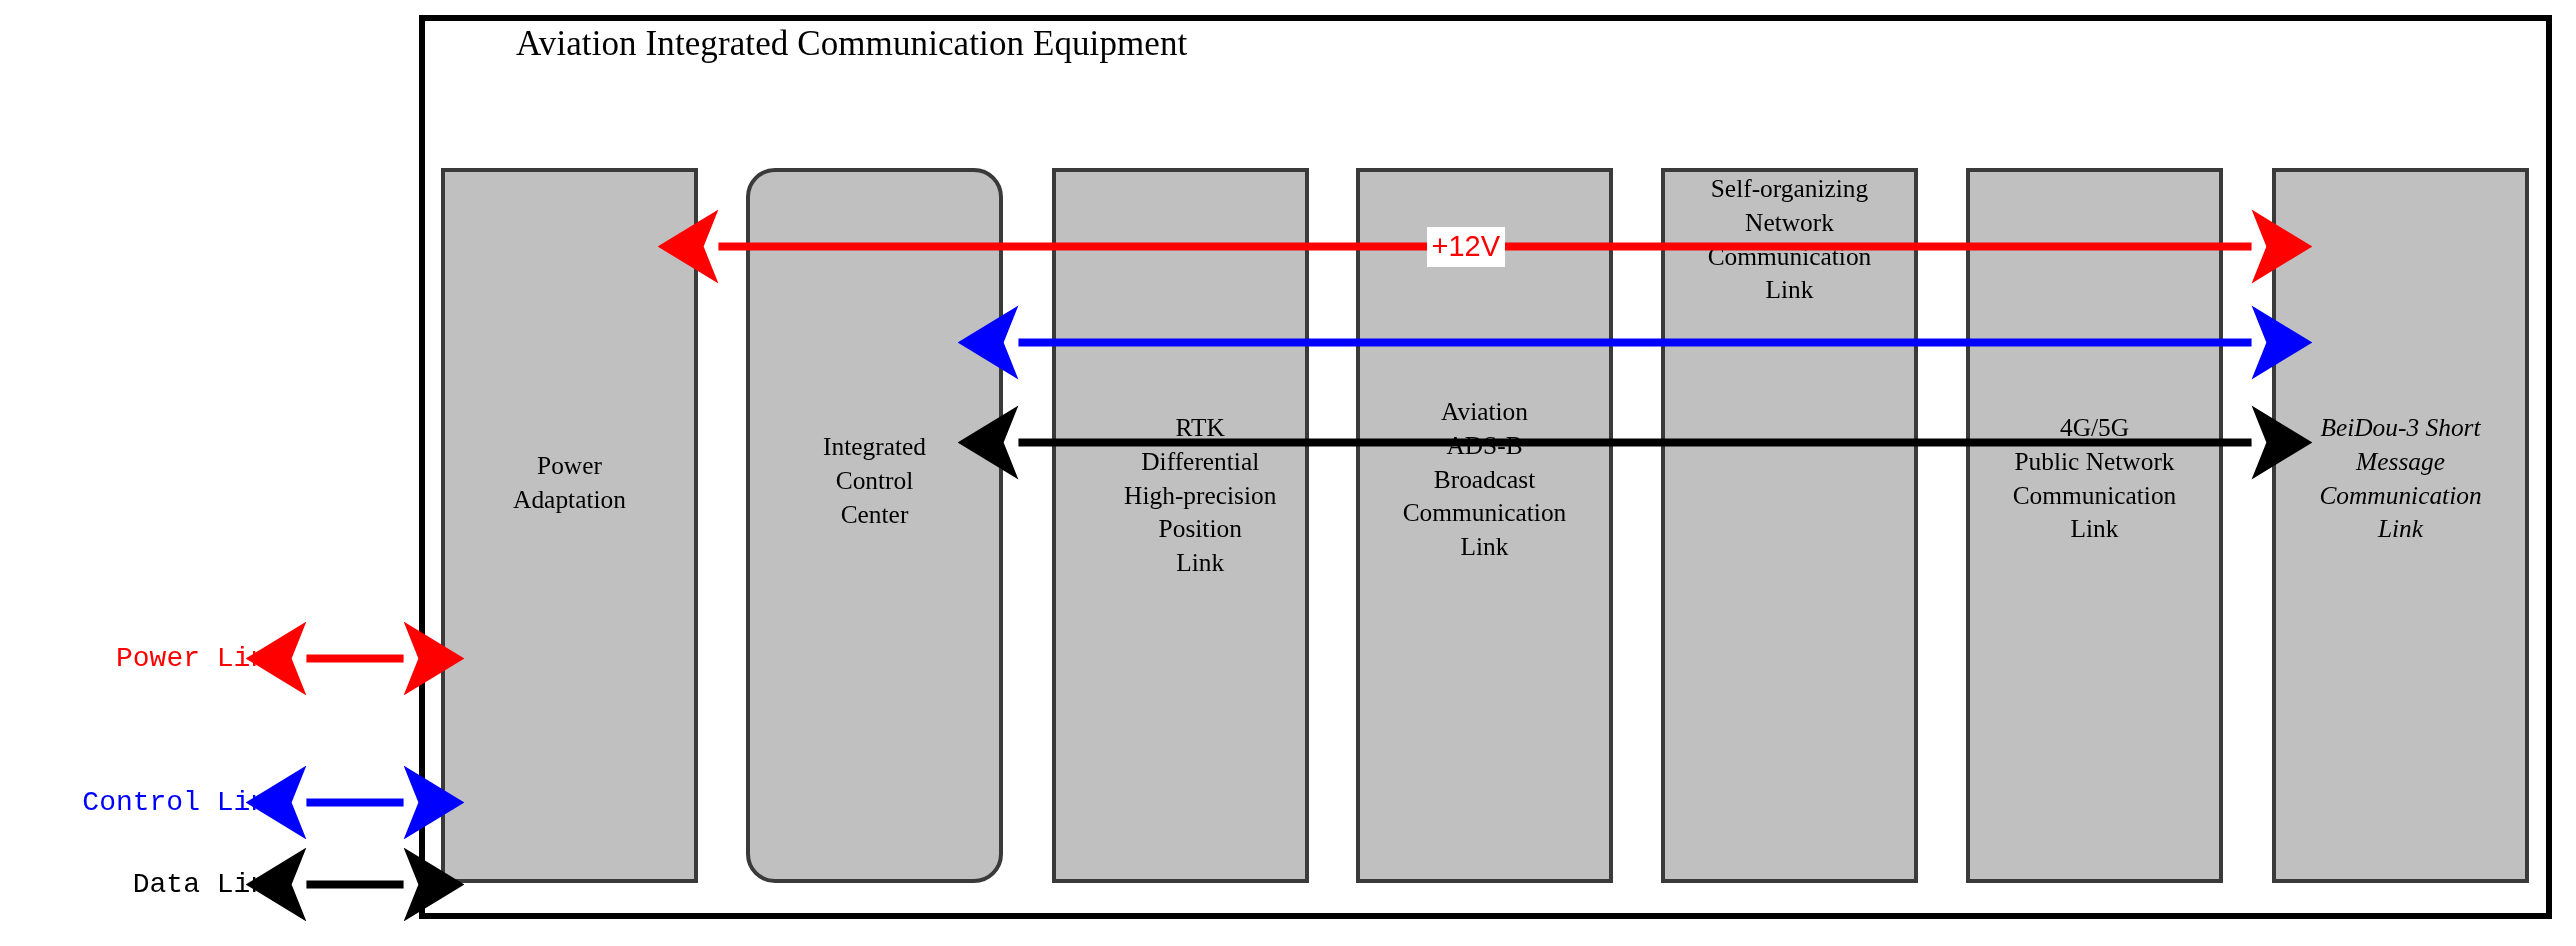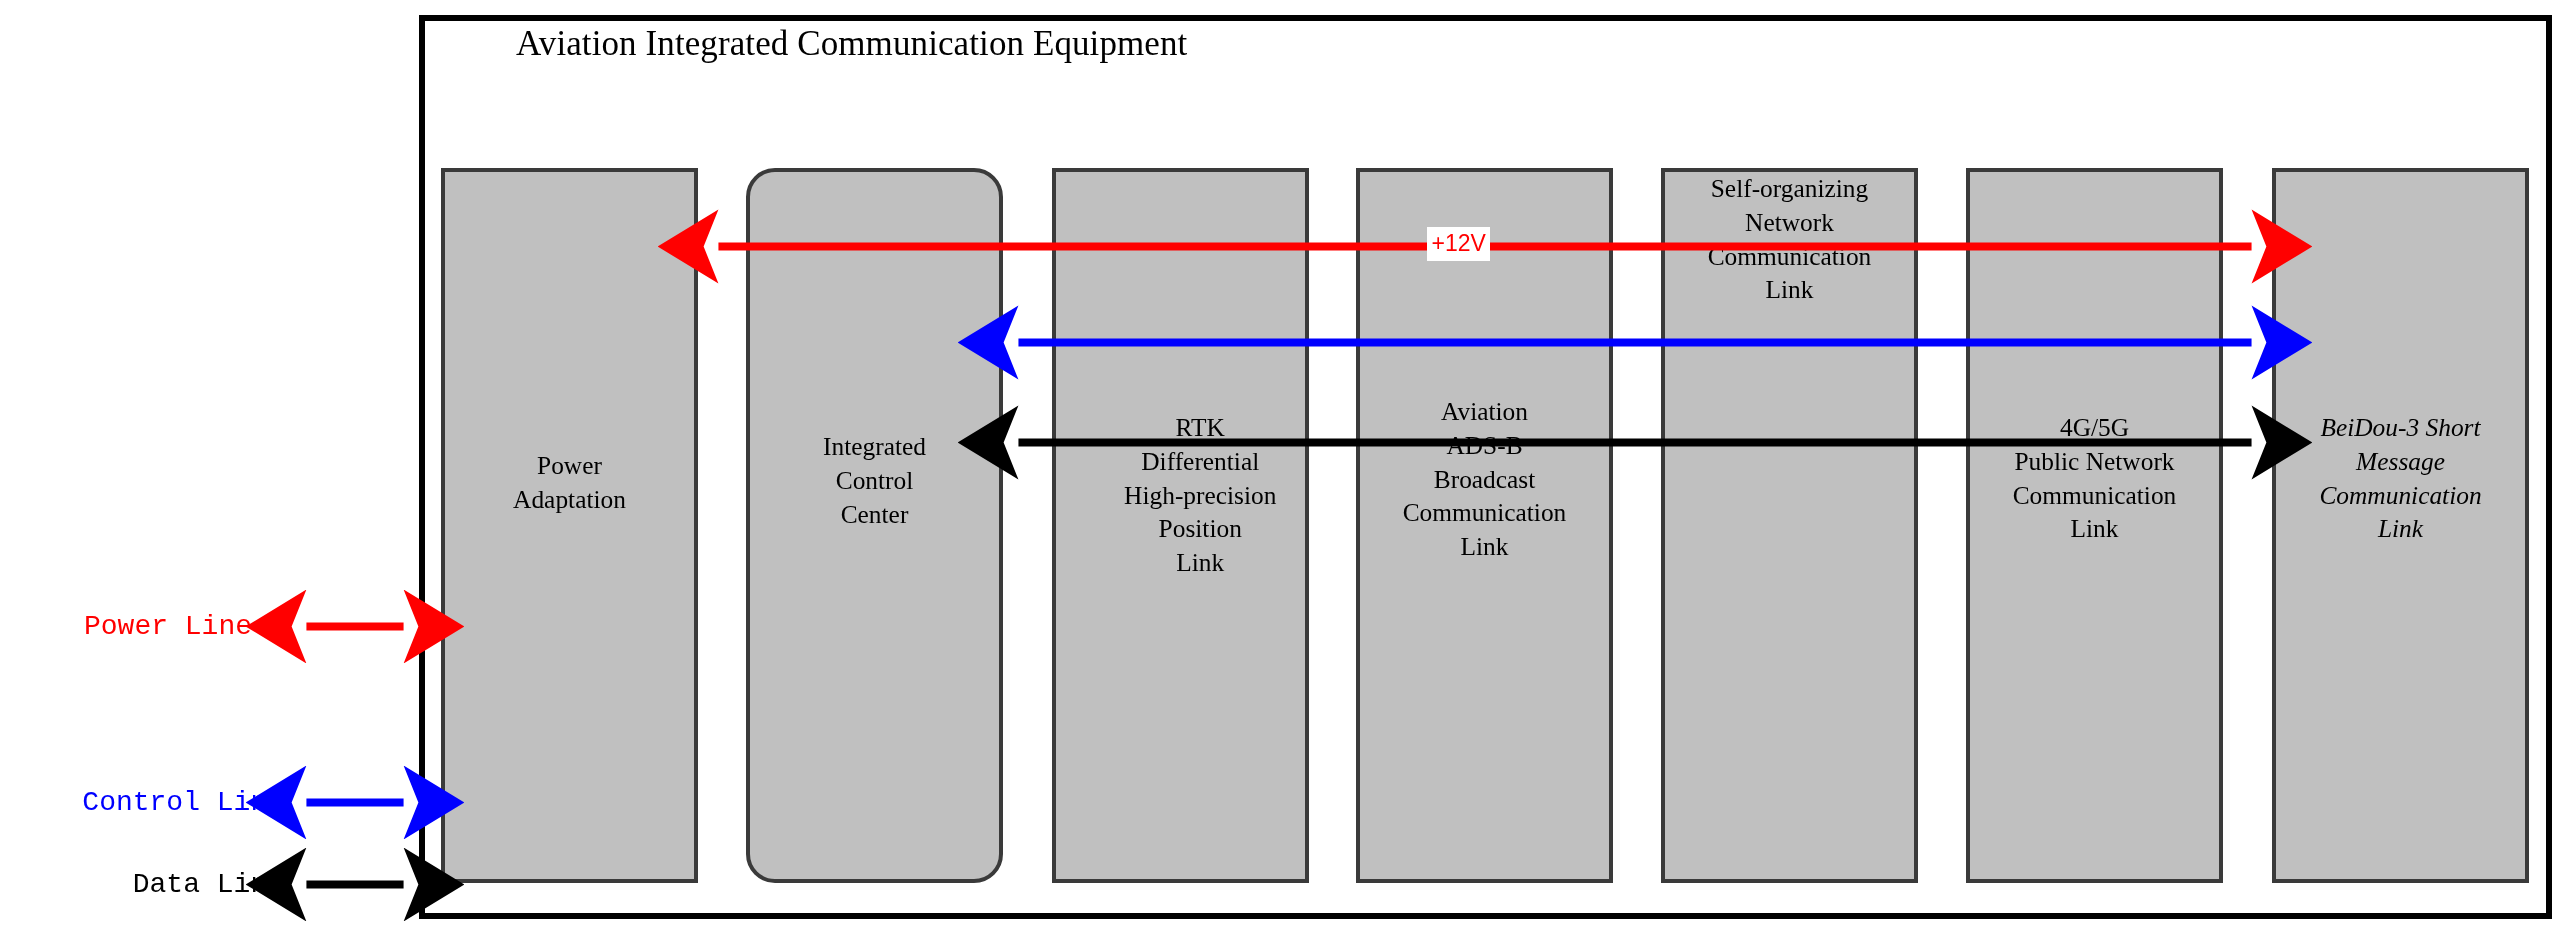--- a/index.html
+++ b/index.html
@@ -73,21 +73,21 @@
     height: 45px;
     pointer-events: none;
   }
   .bus-arrow svg { display: block; overflow: visible; }
 
   .bus-tag {
     position: absolute;
     background: #ffffff;
     color: #ff0000;
     font-family: "Liberation Sans", "DejaVu Sans", sans-serif;
-    font-size: 23px;
+    font-size: 29px;
     line-height: 1;
     padding: 5.2px 4.5px 6px 4.5px;
     white-space: nowrap;
   }
 
   
   .legend-row {
     position: absolute;
     display: flex;
     align-items: center;
@@ -195,21 +195,21 @@
           <path d="M 7.4,0 L 0,4.5 L 7.4,9 L 5.6,4.5 Z" fill="#000000"></path>
         </marker>
         <marker id="arrow-black-end" markerWidth="9" markerHeight="9" refX="1.6" refY="4.5" orient="auto" markerUnits="strokeWidth">
           <path d="M 1.6,0 L 9,4.5 L 1.6,9 L 3.4,4.5 Z" fill="#000000"></path>
         </marker>
       </defs>
       <line x1="30" y1="30" x2="1678" y2="30" stroke="#000000" stroke-width="11" marker-start="url(#arrow-black-start)" marker-end="url(#arrow-black-end)"></line>
     </svg>
   </div>
 
-  <div class="legend-row" style="left:0px; top:604px; width:426px;gap:32px;">
+  <div class="legend-row" style="left:0px; top:636px; width:426px;">
     <div class="legend-label" style="width:284px; color:#ff0000;">Power Line</div>
     <svg class="legend-arrow" width="142" height="45" viewBox="0 0 190 60">
       <defs>
         <marker id="lg-red-start" markerWidth="9" markerHeight="9" refX="7.4" refY="4.5" orient="auto" markerUnits="strokeWidth">
           <path d="M 7.4,0 L 0,4.5 L 7.4,9 L 5.6,4.5 Z" fill="#ff0000"></path>
         </marker>
         <marker id="lg-red-end" markerWidth="9" markerHeight="9" refX="1.6" refY="4.5" orient="auto" markerUnits="strokeWidth">
           <path d="M 1.6,0 L 9,4.5 L 1.6,9 L 3.4,4.5 Z" fill="#ff0000"></path>
         </marker>
       </defs>

